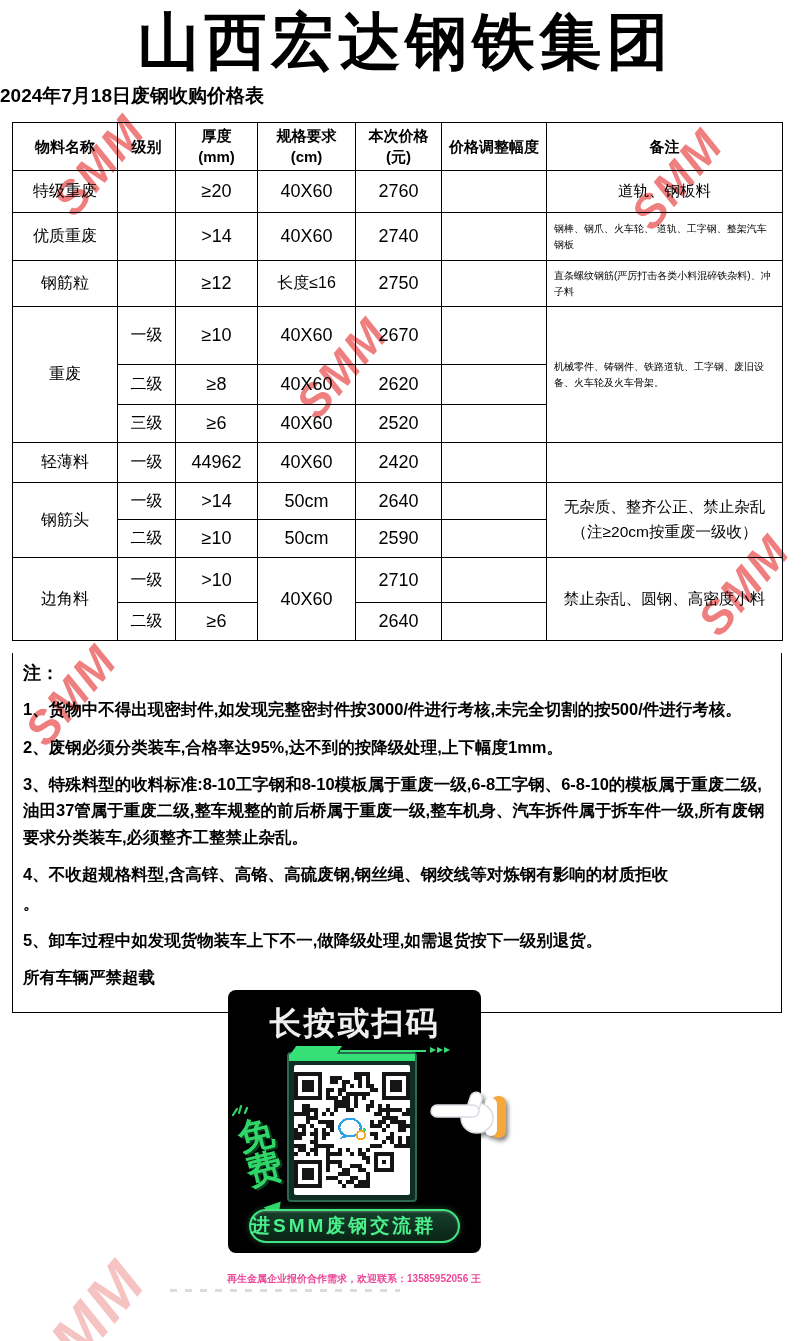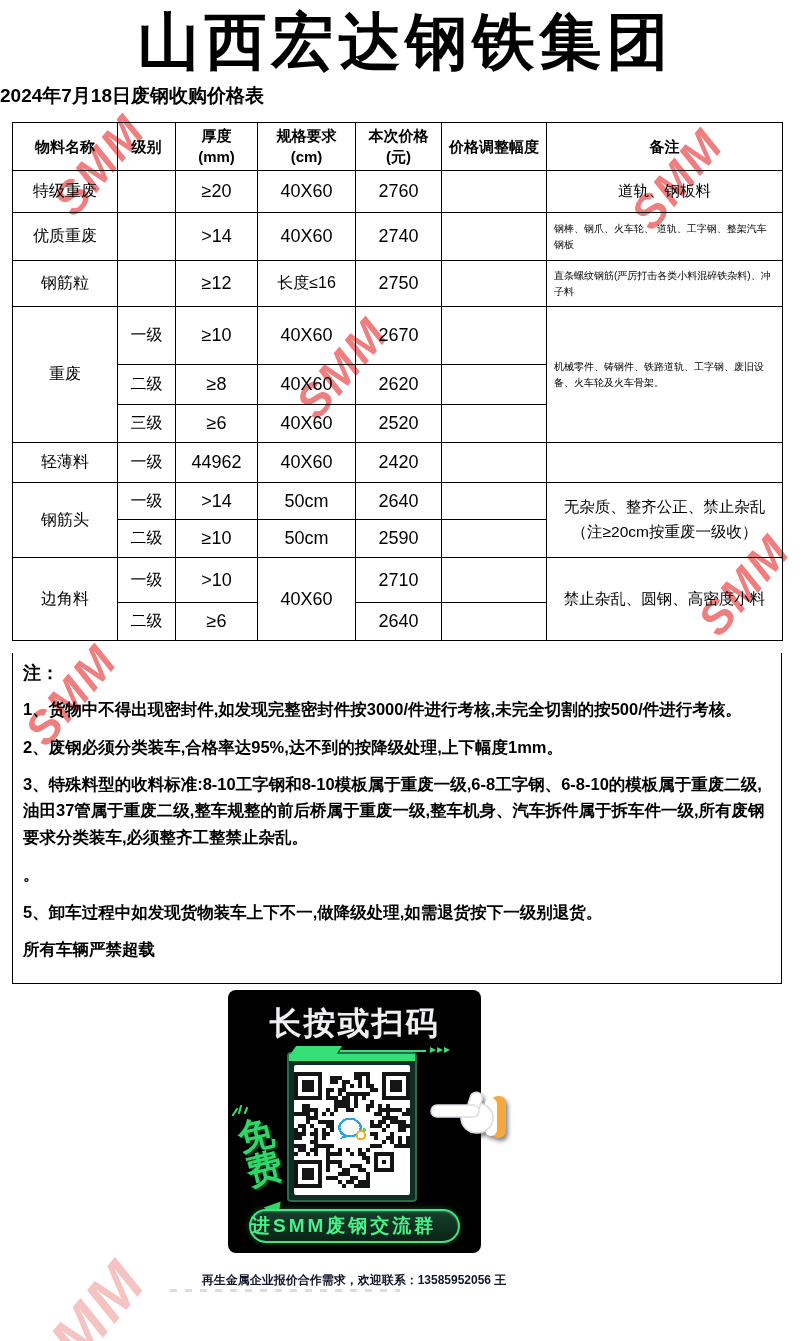--- a/index.html
+++ b/index.html
@@ -49,22 +49,22 @@
         text-shadow:2px 2px 0 #0b3b1e;}
   .free-arrow{position:absolute;left:38px;top:214px;width:0;height:0;border-left:9px solid transparent;
         border-right:9px solid transparent;border-top:16px solid #2fd768;transform:rotate(-20deg);}
   .free-spark{position:absolute;left:2px;top:108px;}
   .hand{position:absolute;right:-26px;top:92px;width:80px;height:60px;filter:drop-shadow(2px 3px 2px rgba(0,0,0,.5));}
   .qr-pill{position:absolute;left:21px;top:219px;width:211px;height:34px;box-sizing:border-box;
         border:2px solid #43e382;border-radius:17px;background:linear-gradient(180deg,#17402b,#0a2416);
         color:#4bf08c;font-size:19px;font-weight:800;letter-spacing:3px;line-height:29px;
         box-shadow:0 0 6px rgba(60,230,130,.35), inset 0 1px 2px rgba(255,255,255,.25);}
   
-  .footer{position:absolute;top:1272px;left:0;width:708px;text-align:center;font-size:12px;
-          font-weight:700;color:#0f172a;z-index:2;}
+  .footer{position:absolute;top:1272px;left:0;width:708px;text-align:center;font-size:10px;
+          font-weight:700;color:#ec4899;z-index:2;}
   .clip-strip{position:absolute;top:1289px;left:170px;width:230px;height:3px;z-index:2;opacity:.65;
           background:repeating-linear-gradient(90deg,#c9c9cc 0 7px,transparent 7px 15px);}
 </style>
 </head>
 <body>
 
 <div class="page">
 
   <span class="wm" style="left:42px;top:138px">SMM</span>
   <span class="wm" style="left:620px;top:152px">SMM</span>
@@ -206,20 +206,21 @@
         <td></td>
       </tr>
     </tbody>
   </table>
 
   <div class="notes">
     <div class="notes-label">注：</div>
     <p>1、货物中不得出现密封件,如发现完整密封件按3000/件进行考核,未完全切割的按500/件进行考核。</p>
     <p>2、废钢必须分类装车,合格率达95%,达不到的按降级处理,上下幅度1mm。</p>
     <p>3、特殊料型的收料标准:8-10工字钢和8-10模板属于重废一级,6-8工字钢、6-8-10的模板属于重废二级,油田37管属于重废二级,整车规整的前后桥属于重废一级,整车机身、汽车拆件属于拆车件一级,所有废钢要求分类装车,必须整齐工整禁止杂乱。</p>
+    <p class="tight">4、不收超规格料型,含高锌、高铬、高硫废钢,钢丝绳、钢绞线等对炼钢有影响的材质拒收</p>
     <p class="tight">。</p>
     <p>5、卸车过程中如发现货物装车上下不一,做降级处理,如需退货按下一级别退货。</p>
     <p>所有车辆严禁超载</p>
   </div>
 
   <div class="qr">
     <div class="qr-header">长按或扫码</div>
     <div class="qr-line"></div>
     <div class="qr-arrows">▸▸▸</div>
 

